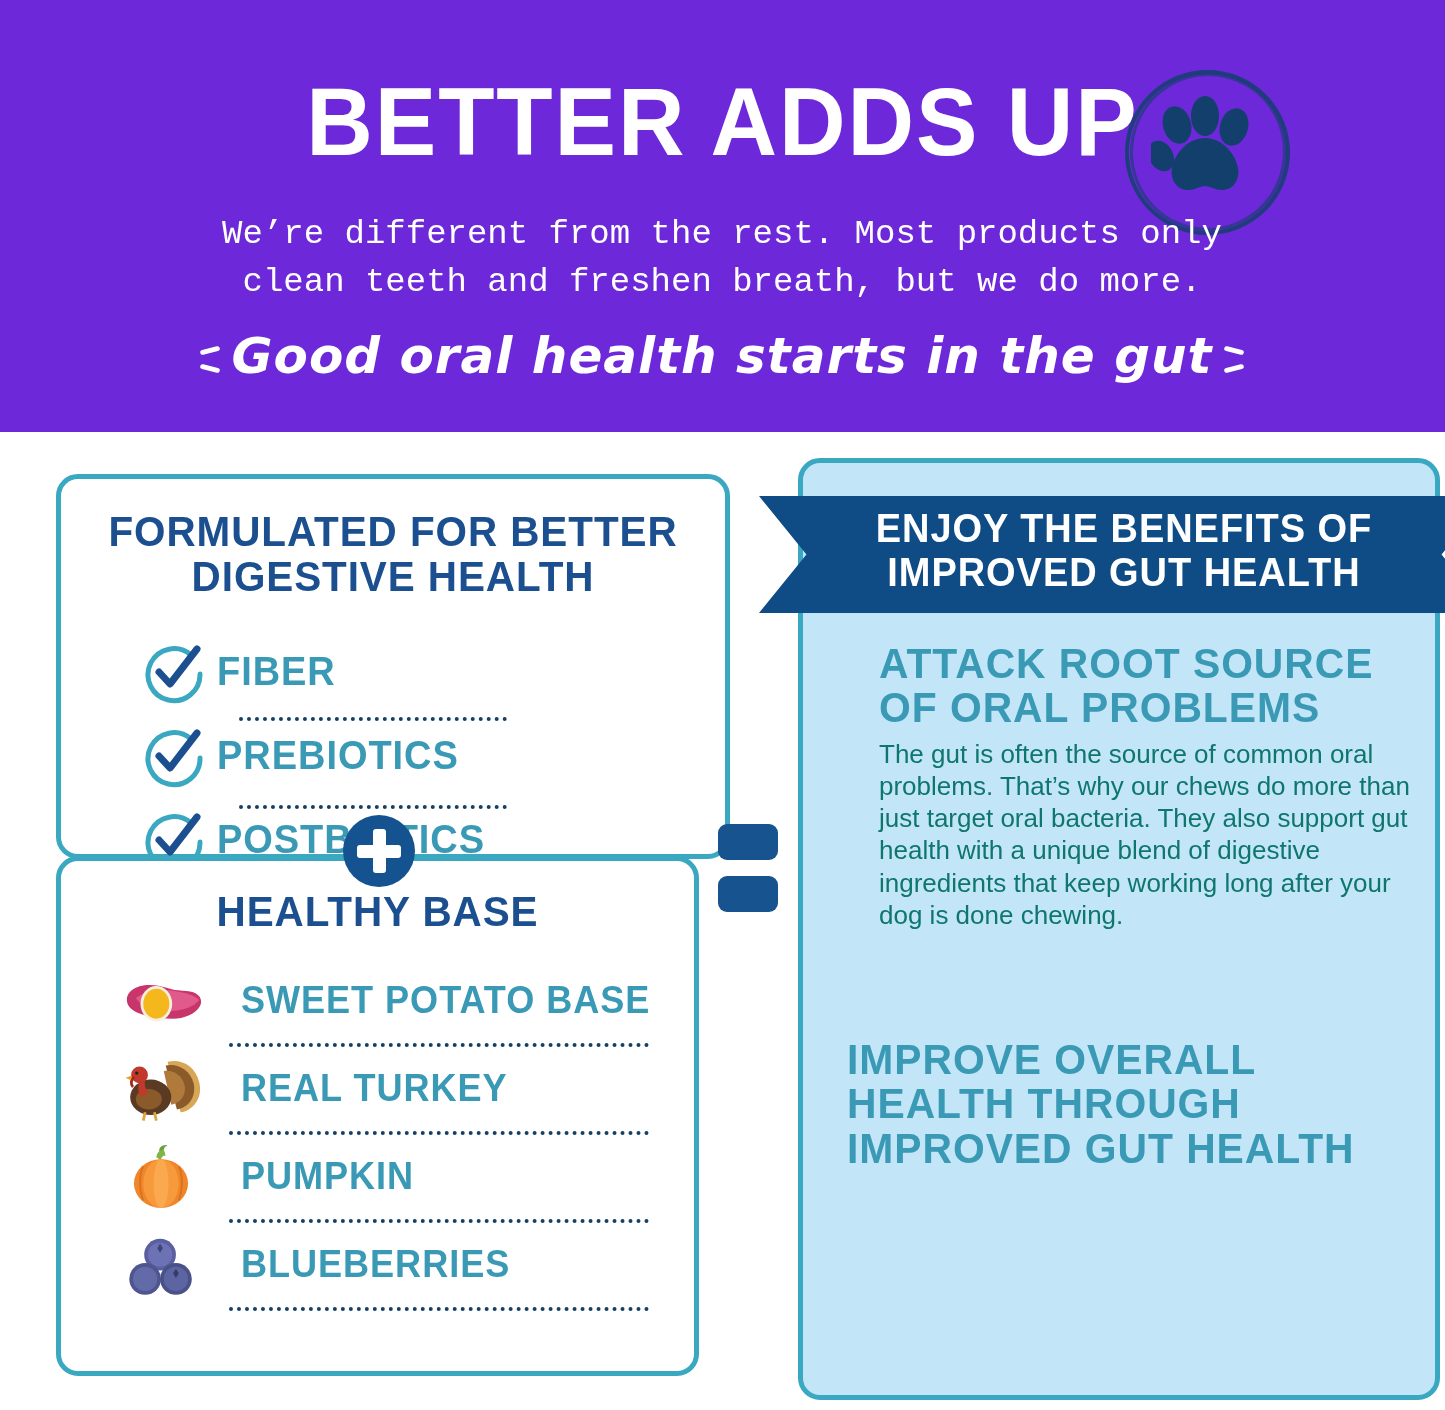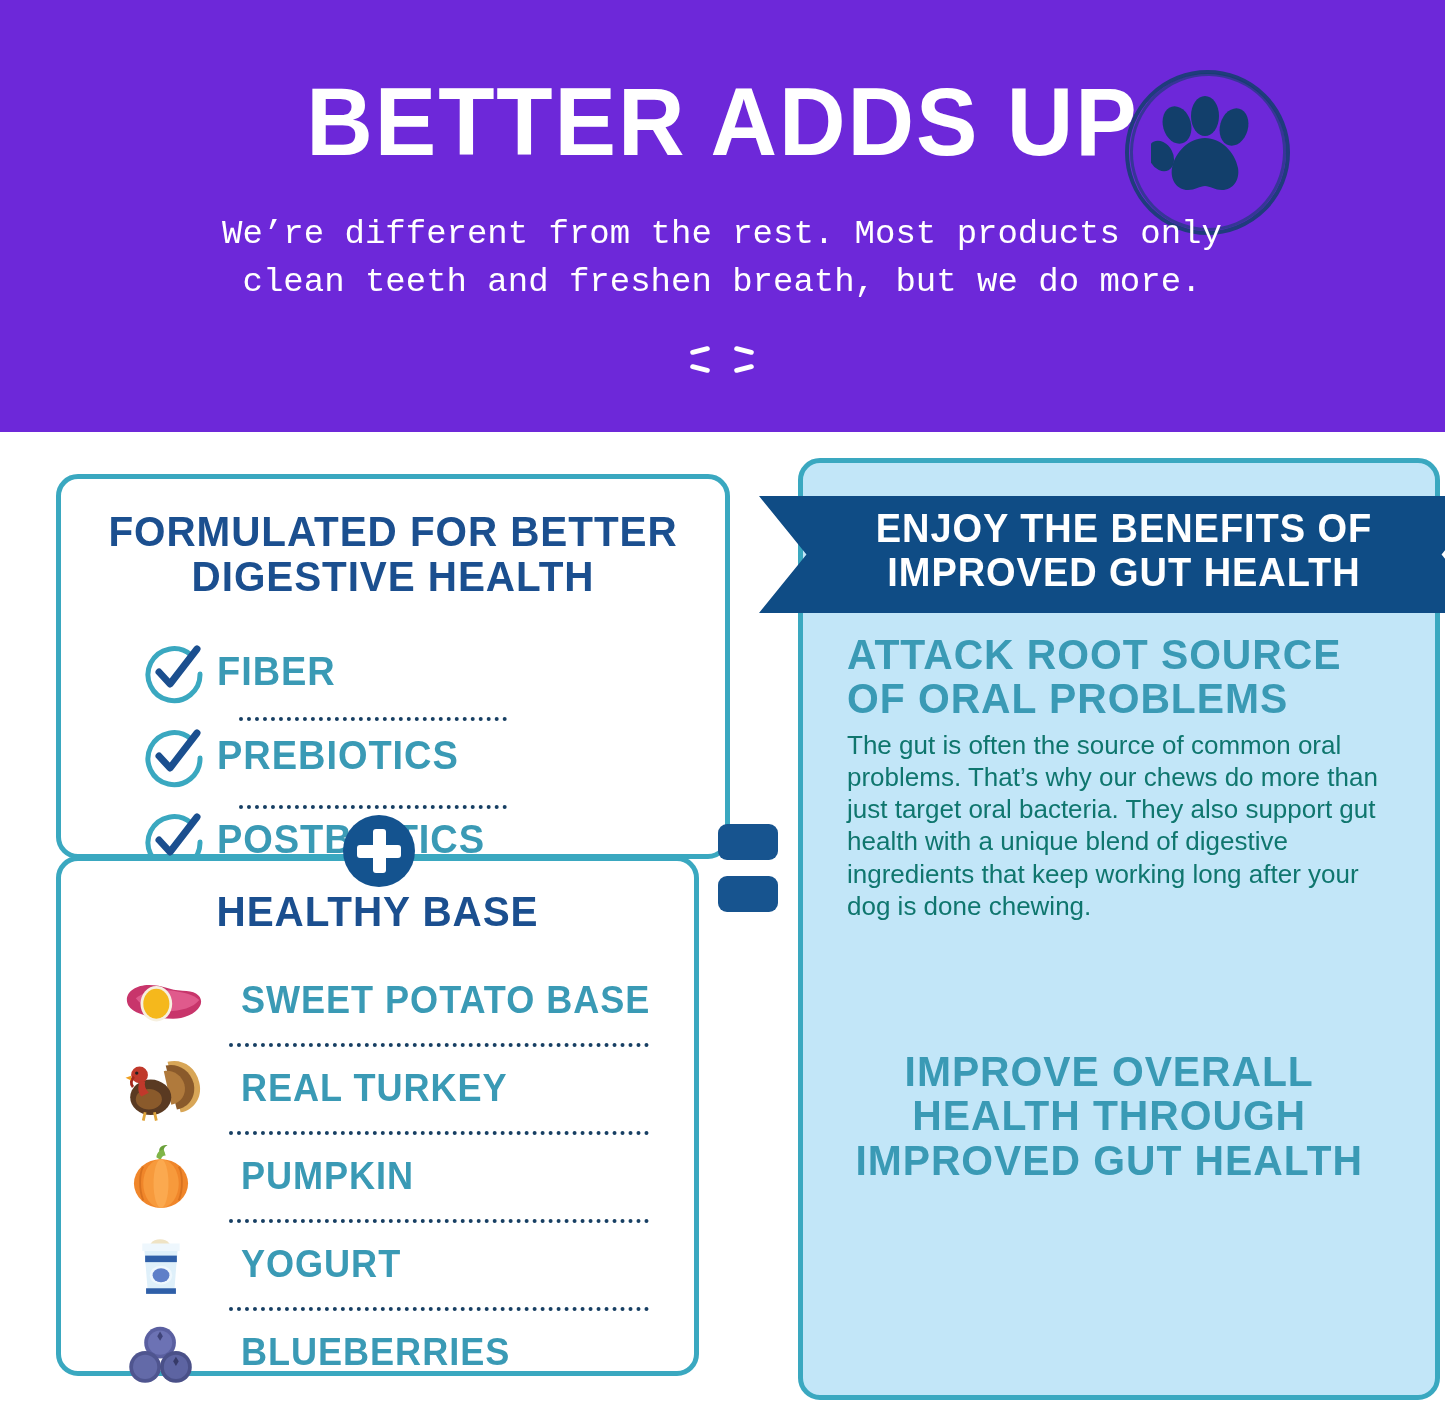--- a/index.html
+++ b/index.html
@@ -236,22 +236,22 @@
     font-size: 40px;
     line-height: 1.1;
     letter-spacing: 1px;
     transform: scaleX(0.95);
   }
   .sec {
     position: absolute;
     left: 44px;
     width: 552px;
   }
-  #sec-1 { top: 169px; }
-  #sec-2 { top: 586px; text-align: center; }
+  #sec-1 { top: 178px; margin-left: 32px; }
+  #sec-2 { top: 574px; }
   .sec-head {
     color: #3a9ab5;
     font-weight: bold;
     font-size: 43px;
     line-height: 1.03;
     letter-spacing: 1px;
     transform: scaleX(0.95);
     transform-origin: left top;
     margin: 0 0 8px 0;
   }
@@ -278,21 +278,21 @@
         <ellipse cx="83" cy="33" rx="14" ry="19" transform="rotate(16 83 33)"></ellipse>
         <ellipse cx="10" cy="62" rx="12" ry="16" transform="rotate(-28 10 62)"></ellipse>
         <path d="M54 44c16 0 30 14 33 30 2 12-5 22-16 22-7 0-12-4-17-4s-10 4-17 4c-11 0-18-10-16-22 3-16 17-30 33-30z"></path>
       </g>
     </svg>
   </div>
 
   <div class="header-sub">We’re different from the rest. Most products only clean teeth and freshen breath, but we do more.</div>
 
   <div class="header-script">
-    <span class="script-dash"><i></i><i></i></span><span class="script-dash flip"><i></i><i></i></span>
+    <span class="script-dash"><i></i><i></i></span><span>Good oral health starts in the gut</span><span class="script-dash flip"><i></i><i></i></span>
   </div>
 </div>
 
 <div class="board">
 
   <div class="card" id="card-formulated">
     <div class="card-title" id="title-formulated">FORMULATED FOR BETTER DIGESTIVE HEALTH</div>
 
     <div class="check-list">
 
@@ -373,32 +373,20 @@
           <path d="M44 16c-3-6 2-10 8-9-4 2-5 5-3 9z" fill="#6aa03a"></path>
           <path d="M40 20c1-6 4-8 8-8l2 6c-3 0-5 2-5 5z" fill="#7fb548"></path>
           <ellipse cx="45" cy="48" rx="29" ry="26" fill="#f0862a"></ellipse>
           <ellipse cx="45" cy="48" rx="19" ry="26" fill="#f79a3c"></ellipse>
           <ellipse cx="45" cy="48" rx="8" ry="26" fill="#fba94f"></ellipse>
           <path d="M26 30c-4 6-5 24 0 36M64 30c4 6 5 24 0 36" stroke="#d9721f" stroke-width="2" fill="none"></path>
         </svg>
         <span class="ing-label">PUMPKIN</span>
       </div>
 
-      <div class="ing-row">
-        <svg class="ing-icon" viewBox="0 0 90 80">
-          <path d="M34 18c4-6 16-6 20 0 4 4-2 8-10 8s-14-4-10-8z" fill="#efe3c4"></path>
-          <path d="M27 22h36l-4 50H31z" fill="#dff0fa"></path>
-          <path d="M25 18h40v8H25z" fill="#eef7fd"></path>
-          <rect x="28" y="31" width="34" height="7" fill="#2f5fa8"></rect>
-          <rect x="29" y="66" width="32" height="6" fill="#2f5fa8"></rect>
-          <ellipse cx="45" cy="52" rx="12" ry="10" fill="#eef7fd"></ellipse>
-          <ellipse cx="45" cy="52" rx="9" ry="7.5" fill="#5f7fc8"></ellipse>
-        </svg>
-        <span class="ing-label">YOGURT</span>
-      </div>
 
       <div class="ing-row">
         <svg class="ing-icon" viewBox="0 0 90 80">
           <circle cx="44" cy="30" r="17" fill="#5a5fa0"></circle>
           <circle cx="44" cy="30" r="13" fill="#6c72b4"></circle>
           <path d="M44 18l3 5-3 5-3-5z" fill="#3f4378"></path>
           <circle cx="28" cy="56" r="17" fill="#4f558f"></circle>
           <circle cx="28" cy="56" r="13" fill="#636aa8"></circle>
           <circle cx="61" cy="56" r="17" fill="#4a5088"></circle>
           <circle cx="61" cy="56" r="13" fill="#5d64a2"></circle>

